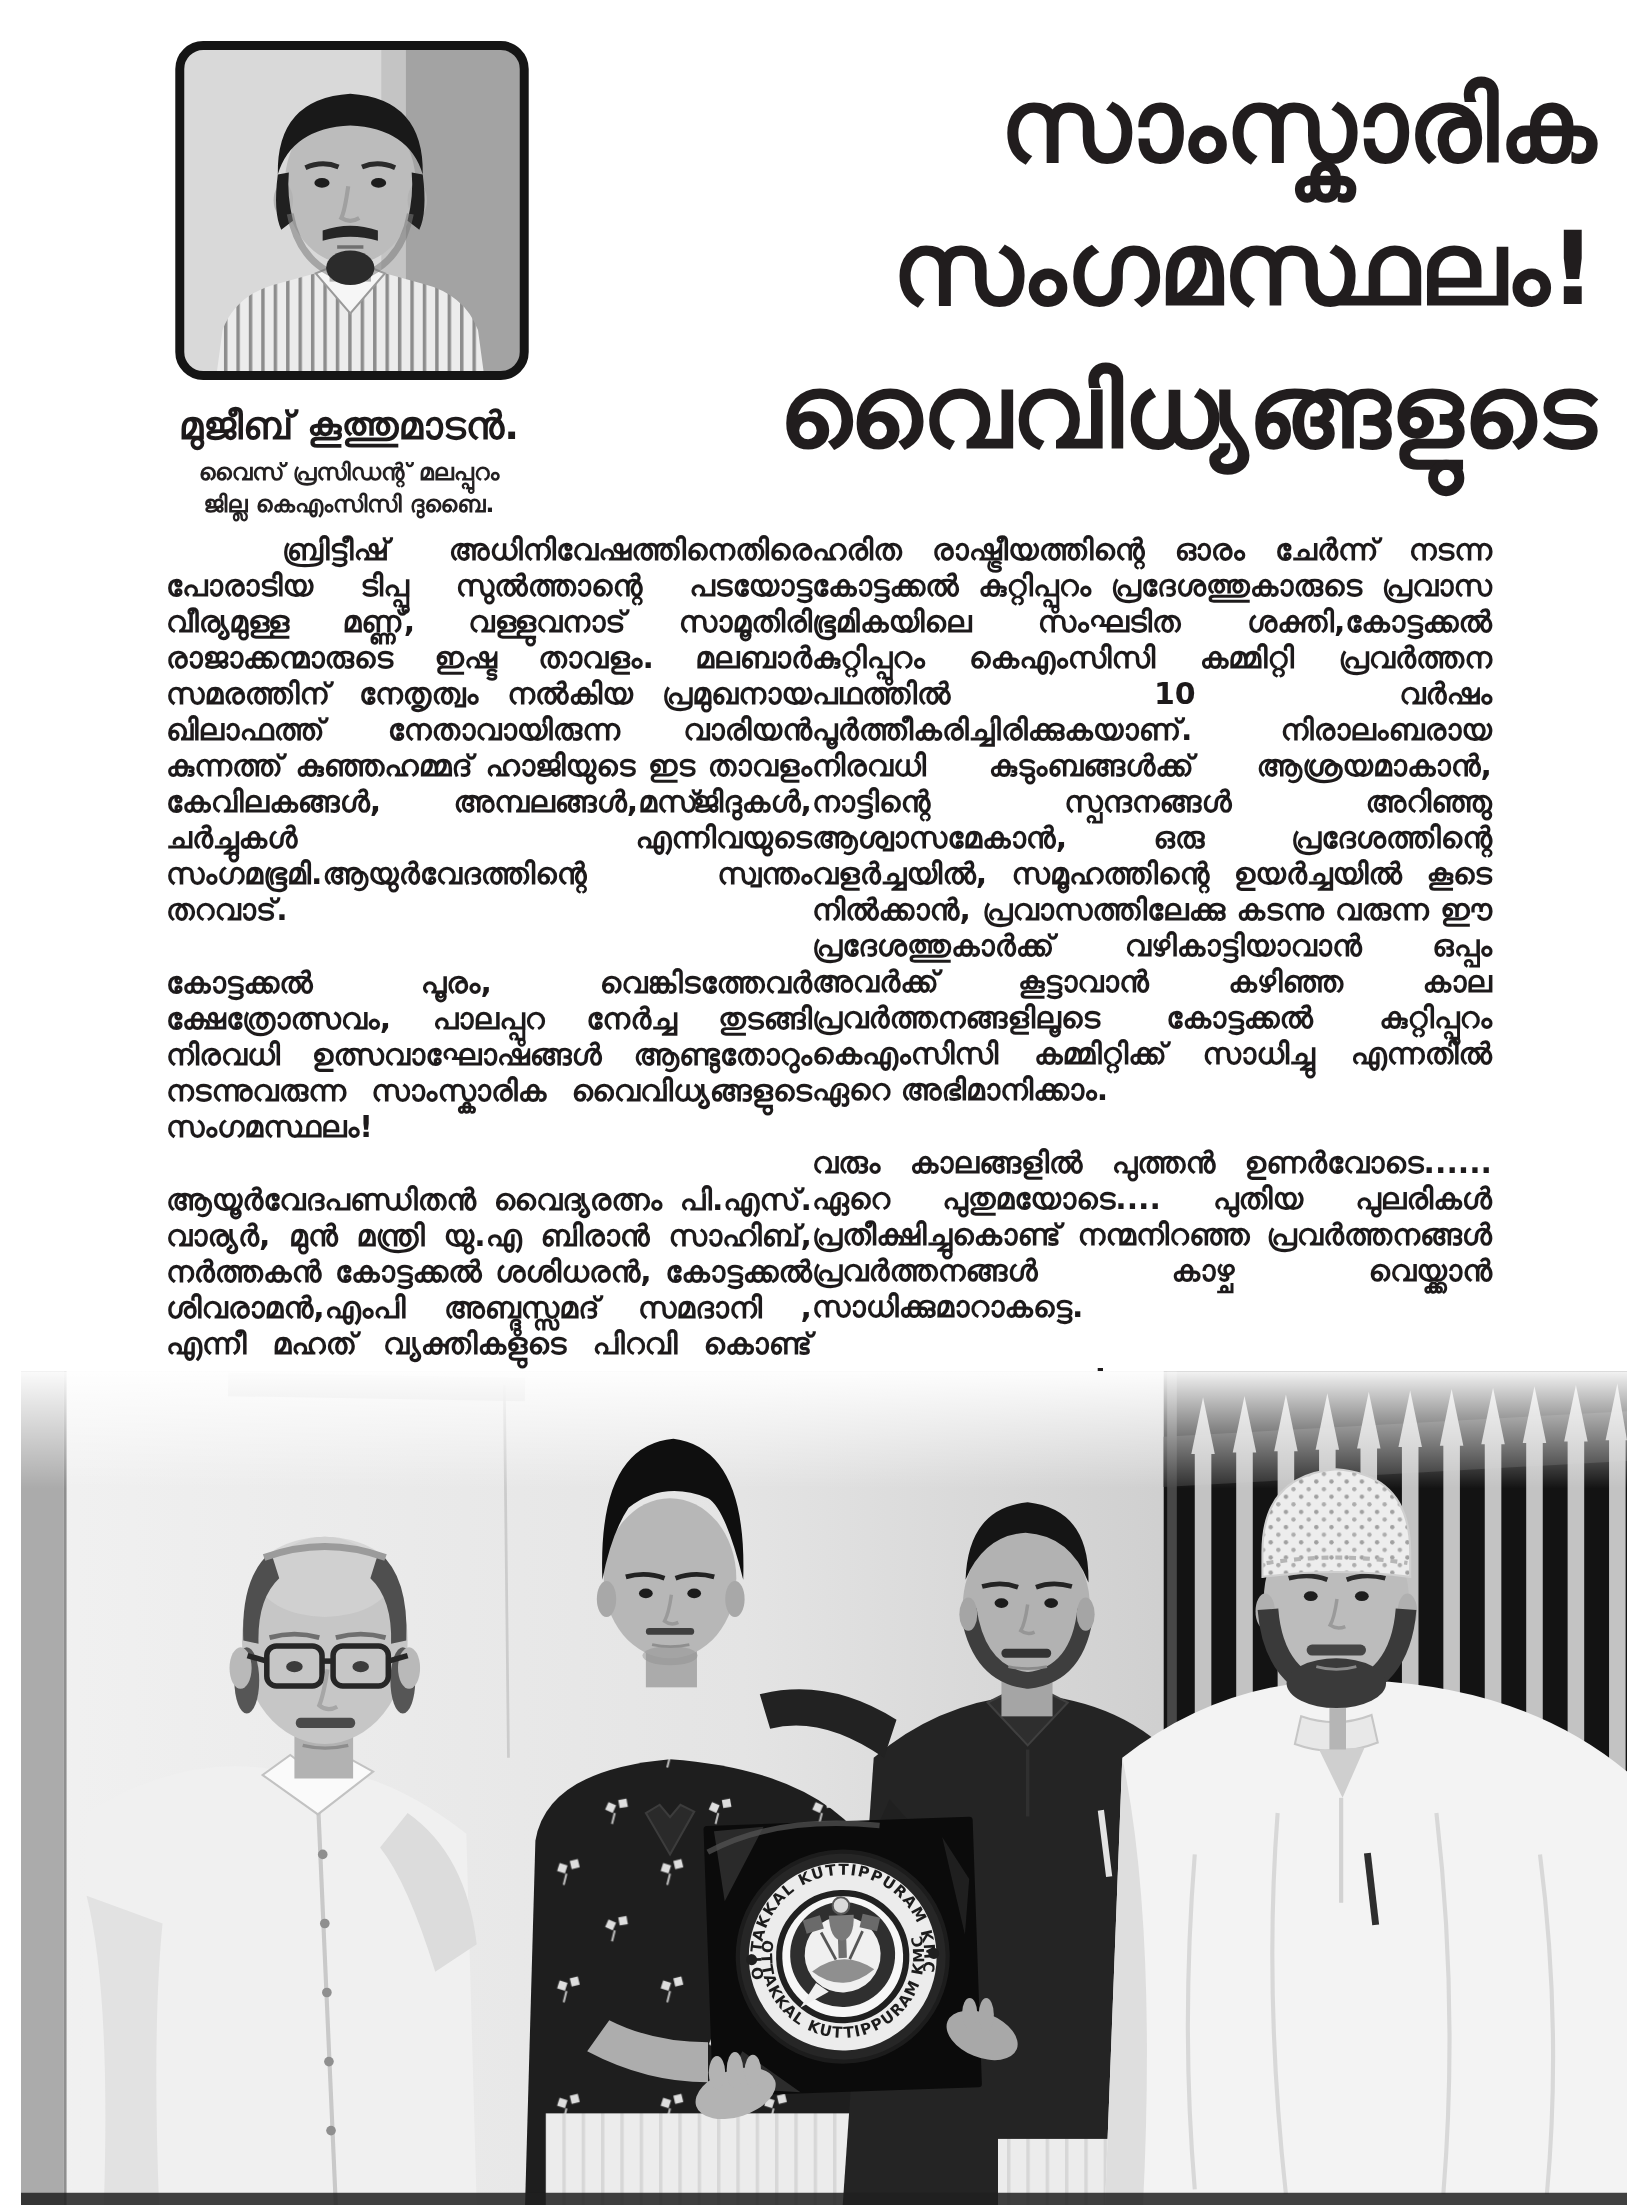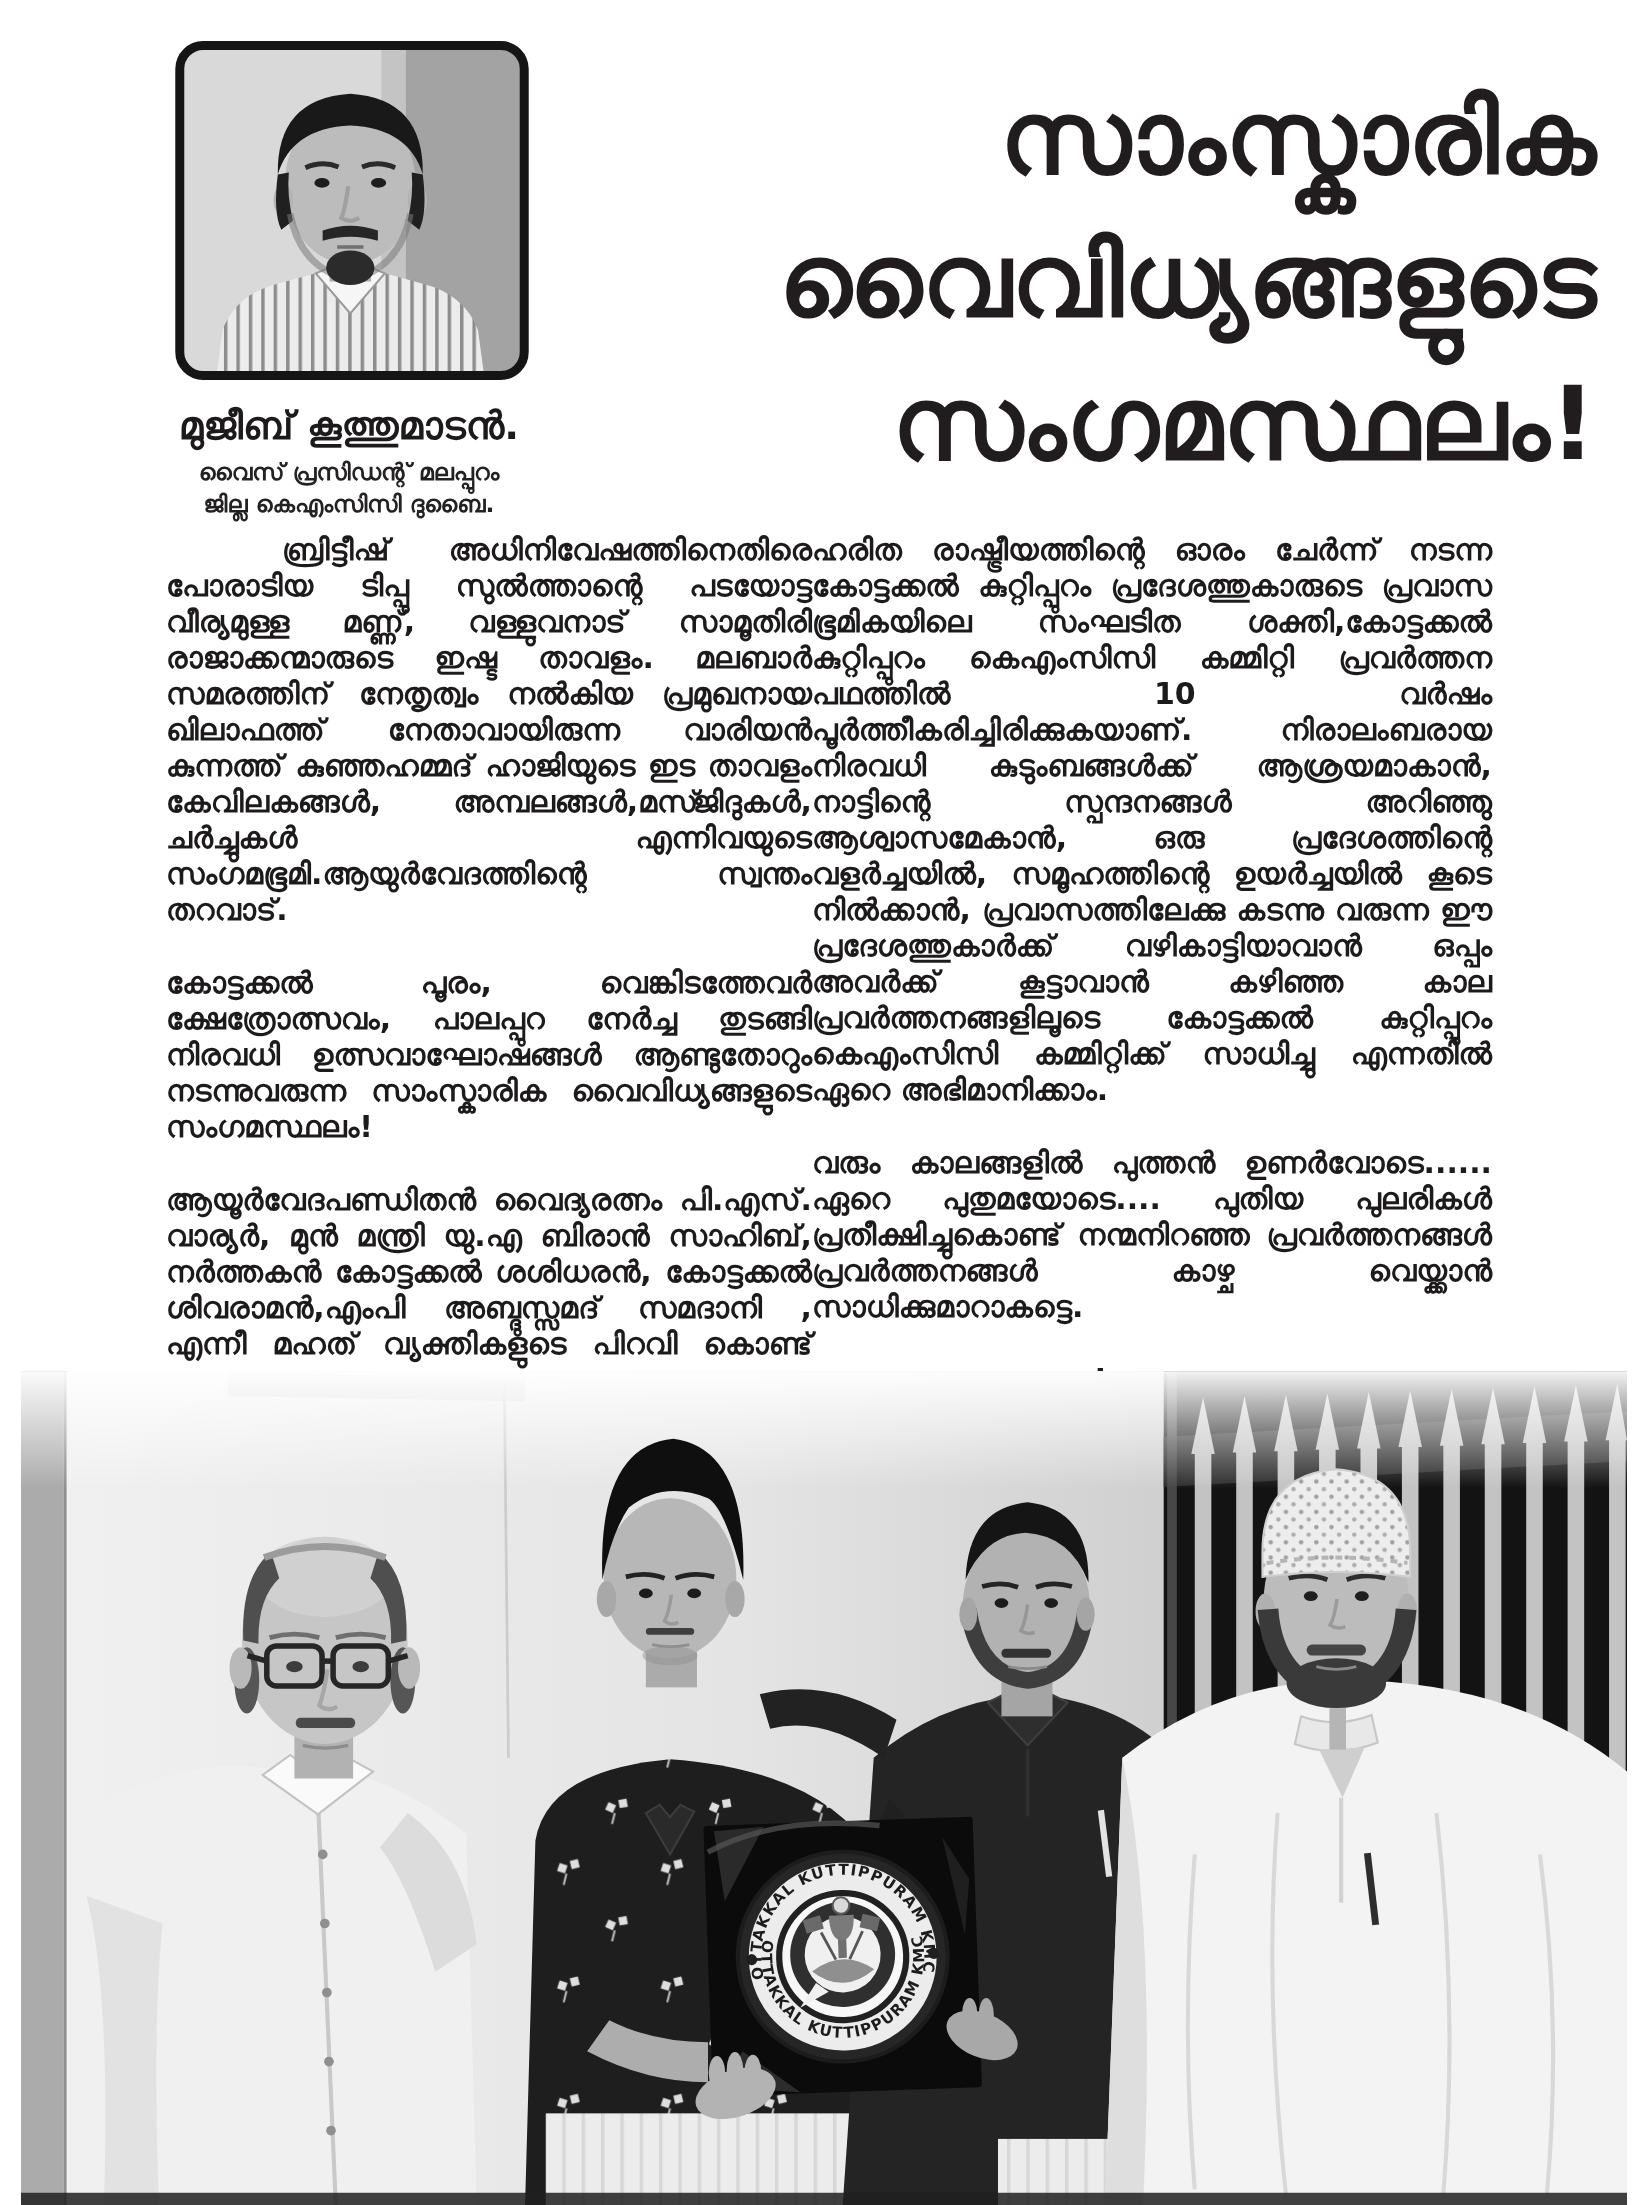--- a/index.html
+++ b/index.html
@@ -12,21 +12,21 @@
   .author-name{
     position:absolute; left:97px; top:403px; width:504px; text-align:center;
     font-size:39px; font-weight:700; letter-spacing:0;
   }
   .author-desig{
     position:absolute; left:97px; top:456px; width:504px; text-align:center;
     font-size:23.5px; font-weight:600; line-height:32px; color:#242122;
   }
   
   .headline{
-    position:absolute; top:66px; right:51px; width:980px; margin:0;
+    position:absolute; top:54px; right:51px; width:980px; margin:0;
     text-align:right; font-size:102px; line-height:143px; font-weight:700; color:#211d1e;
   }
   .headline span{display:block;}
   
   .columns{
     position:absolute; left:166px; top:532px; width:1375px;
     display:flex; 
   }
   .col-left{width:646px;}
   .col-right{width:680px;}
@@ -85,22 +85,22 @@
   </figure>
 
   <div class="author-name">മുജീബ് കൂത്തുമാടൻ.</div>
   <div class="author-desig">
     <div>വൈസ് പ്രസിഡന്റ്  മലപ്പുറം</div>
     <div>ജില്ല കെഎംസിസി ദുബൈ.</div>
   </div>
 
   <h1 class="headline">
     <span>സാംസ്കാരിക</span>
+    <span>സംഗമസ്ഥലം!</span>
     <span>വൈവിധ്യങ്ങളുടെ</span>
-    <span>സംഗമസ്ഥലം!</span>
   </h1>
 
   <div class="columns">
     <div class="col-left">
       <p class="first-indent">ബ്രിട്ടീഷ് അധിനിവേഷത്തിനെതിരെ പോരാടിയ ടിപ്പു സുൽത്താന്റെ പടയോട്ട വീര്യമുള്ള മണ്ണ്, വള്ളുവനാട് സാമൂതിരി രാജാക്കന്മാരുടെ ഇഷ്ട താവളം. മലബാർ സമരത്തിന് നേതൃത്വം നൽകിയ പ്രമുഖനായ ഖിലാഫത്ത് നേതാവായിരുന്ന വാരിയൻ കുന്നത്ത് കുഞ്ഞഹമ്മദ് ഹാജിയുടെ ഇട താവളം കേവിലകങ്ങൾ, അമ്പലങ്ങൾ,മസ്ജിദുകൾ, ചർച്ചുകൾ എന്നിവയുടെ സംഗമഭൂമി.ആയുർവേദത്തിന്റെ സ്വന്തം തറവാട്.</p>
       <p>കോട്ടക്കൽ പൂരം, വെങ്കിടത്തേവർ ക്ഷേത്രോത്സവം, പാലപ്പുറ നേർച്ച തുടങ്ങി നിരവധി ഉത്സവാഘോഷങ്ങൾ ആണ്ടുതോറും നടന്നുവരുന്ന സാംസ്കാരിക വൈവിധ്യങ്ങളുടെ സംഗമസ്ഥലം!</p>
       <p>ആയൂർവേദപണ്ഡിതൻ വൈദ്യരത്നം പി.എസ്. വാര്യർ, മുൻ മന്ത്രി യു.എ ബിരാൻ സാഹിബ്, നർത്തകൻ കോട്ടക്കൽ ശശിധരൻ, കോട്ടക്കൽ ശിവരാമൻ,എംപി അബ്ദുസ്സമദ് സമദാനി , എന്നീ മഹത് വ്യക്തികളുടെ പിറവി കൊണ്ട് ധന്യമായ പ്രദേശം.</p>
     </div>
     <div class="col-right">
       <p>ഹരിത രാഷ്ട്രീയത്തിന്റെ ഓരം ചേർന്ന് നടന്ന കോട്ടക്കൽ കുറ്റിപ്പുറം പ്രദേശത്തുകാരുടെ പ്രവാസ ഭൂമികയിലെ സംഘടിത ശക്തി,കോട്ടക്കൽ കുറ്റിപ്പുറം കെഎംസിസി കമ്മിറ്റി പ്രവർത്തന പഥത്തിൽ 10 വർഷം പൂർത്തീകരിച്ചിരിക്കുകയാണ്. നിരാലംബരായ നിരവധി കുടുംബങ്ങൾക്ക് ആശ്രയമാകാൻ, നാട്ടിന്റെ സ്പന്ദനങ്ങൾ അറിഞ്ഞു ആശ്വാസമേകാൻ, ഒരു പ്രദേശത്തിന്റെ വളർച്ചയിൽ, സമൂഹത്തിന്റെ ഉയർച്ചയിൽ കൂടെ നിൽക്കാൻ, പ്രവാസത്തിലേക്കു കടന്നു വരുന്ന ഈ പ്രദേശത്തുകാർക്ക് വഴികാട്ടിയാവാൻ ഒപ്പം അവർക്ക് കൂട്ടാവാൻ കഴിഞ്ഞ കാല പ്രവർത്തനങ്ങളിലൂടെ കോട്ടക്കൽ കുറ്റിപ്പുറം കെഎംസിസി കമ്മിറ്റിക്ക് സാധിച്ചു എന്നതിൽ ഏറെ അഭിമാനിക്കാം.</p>

